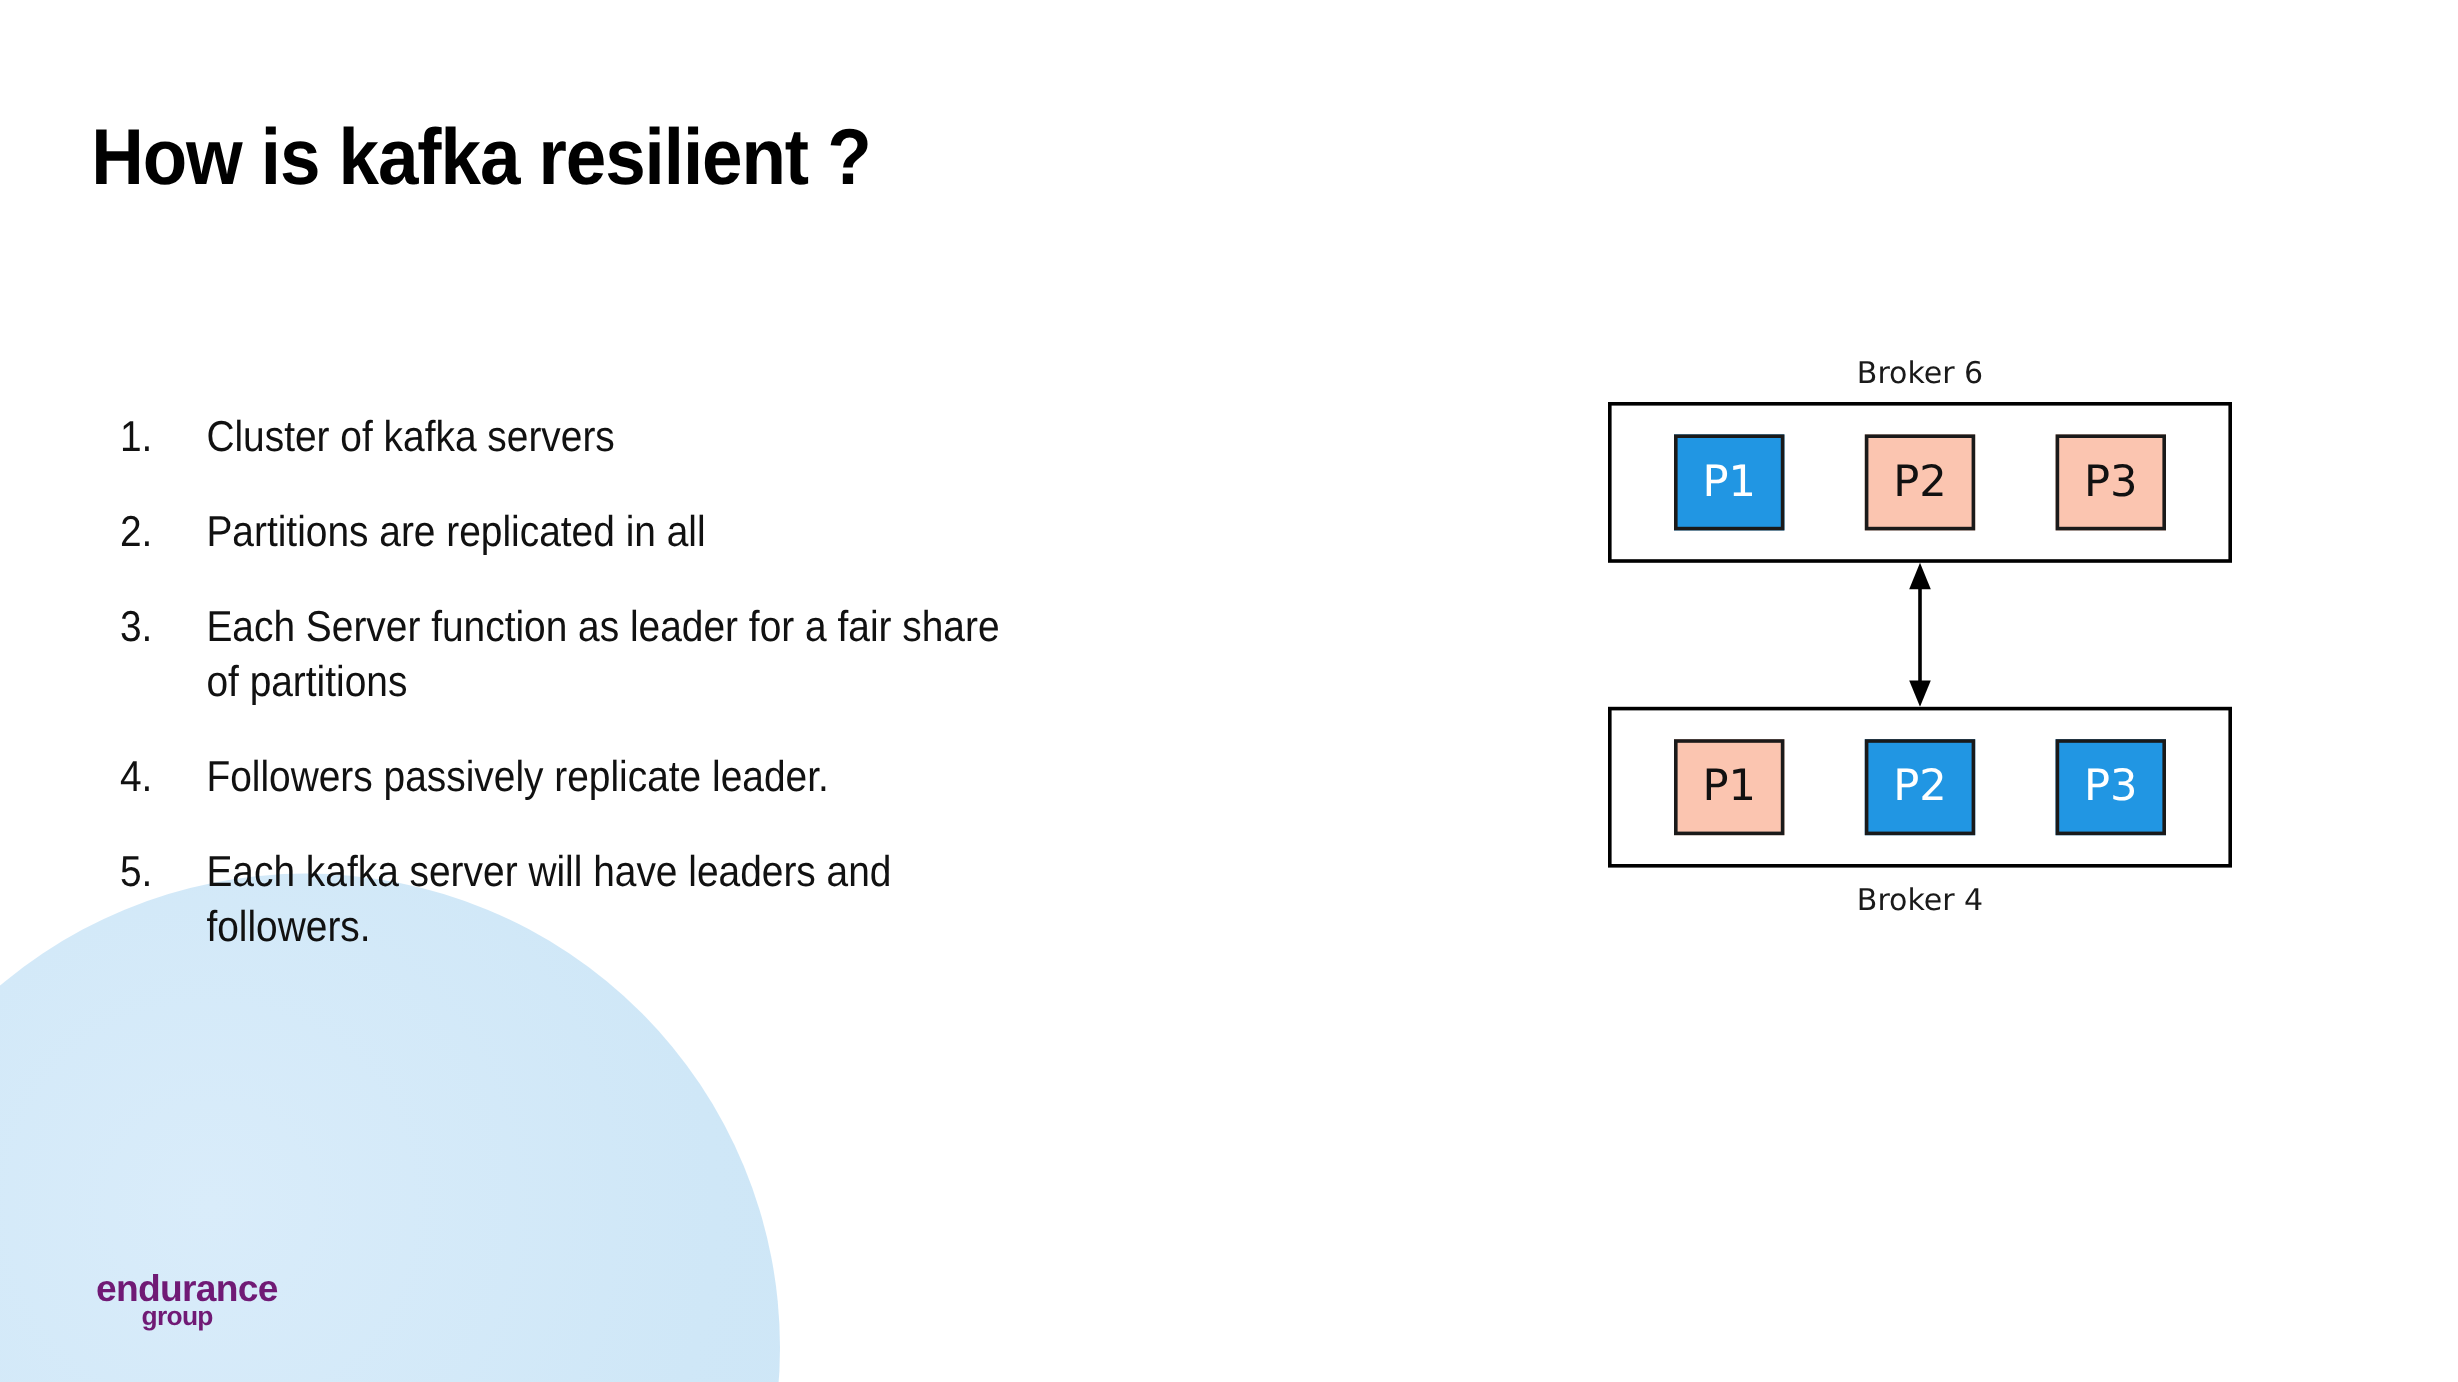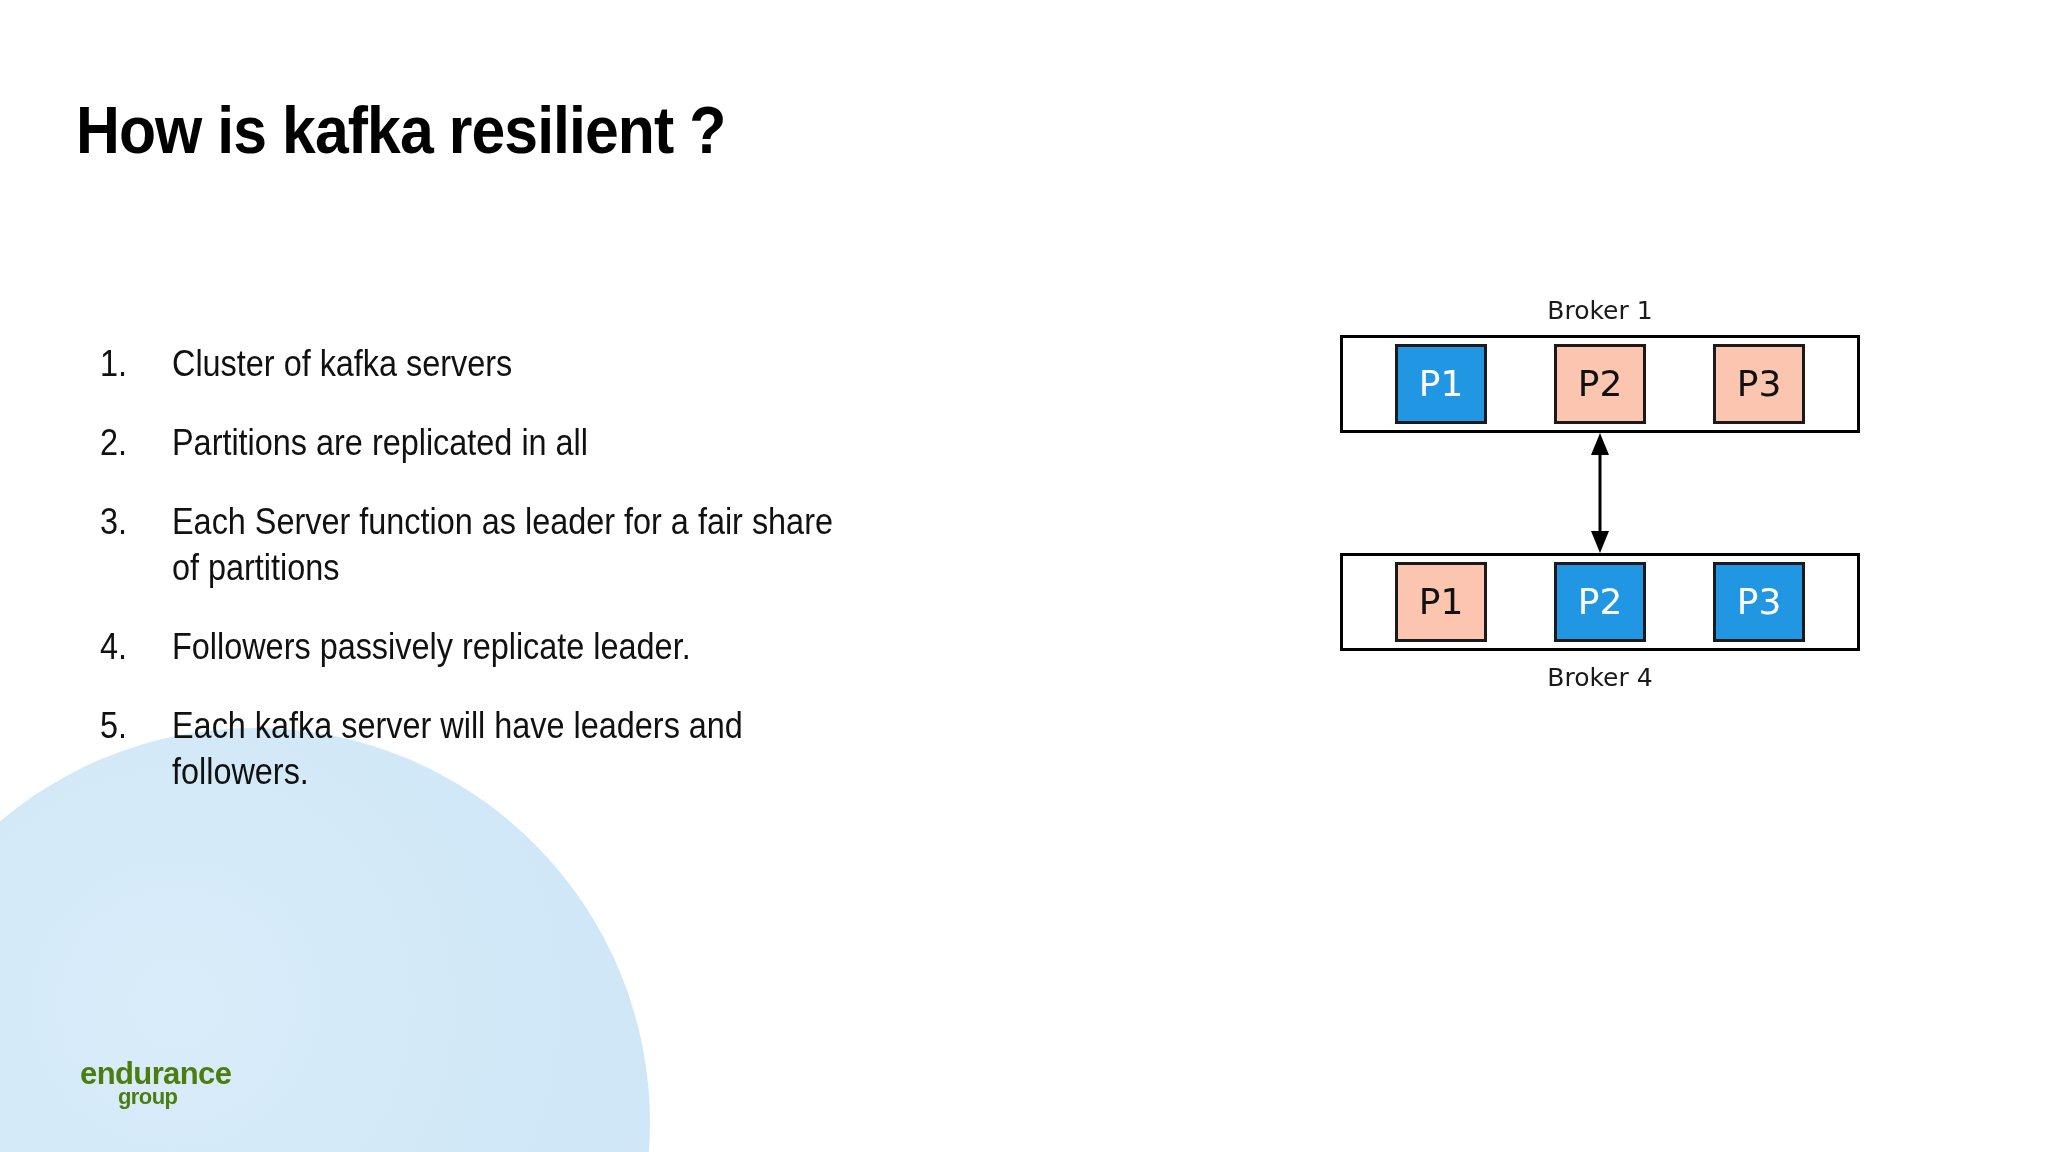--- a/index.html
+++ b/index.html
@@ -92,21 +92,21 @@
     color: #1a1a1a;
     text-align: center;
     width: 100%;
   }
   .broker-label.top { margin-bottom: 10px; }
   .broker-label.bottom { margin-top: 12px; }
 
   .broker-box {
     position: relative;
     border: 3px solid #000000;
-    height: 98px;
+    height: 134px;
     box-sizing: border-box;
     display: flex;
     align-items: center;
     justify-content: space-between;
     padding: 0 52px;
     background: #ffffff;
   }
   .partition {
     width: 92px;
     height: 80px;
@@ -139,21 +139,21 @@
     transform: translateX(-50%);
   }
 
   
   .logo {
     position: absolute;
     left: 80px;
     top: 1024px;
     font-family: "Liberation Sans", sans-serif;
     font-weight: bold;
-    color: #4d7c0f;
+    color: #701a75;
     line-height: 0.88;
   }
   .logo-line1 {
     font-size: 31px;
     letter-spacing: -0.6px;
     display: block;
   }
   .logo-line2 {
     font-size: 22px;
     letter-spacing: -0.6px;
@@ -196,21 +196,21 @@
     <div class="bullet-row">
       <span class="bullet-num">5.</span>
       <span class="bullet-text">Each kafka server will have leaders and
 followers.</span>
     </div>
 
   </div>
 
   <div class="diagram">
 
-    <div class="broker-label top">Broker 1</div>
+    <div class="broker-label top">Broker 6</div>
 
     <div class="broker-box">
       <div class="partition leader">
         <span>P1</span>
       </div>
       <div class="partition follower">
         <span>P2</span>
       </div>
       <div class="partition follower">
         <span>P3</span>

